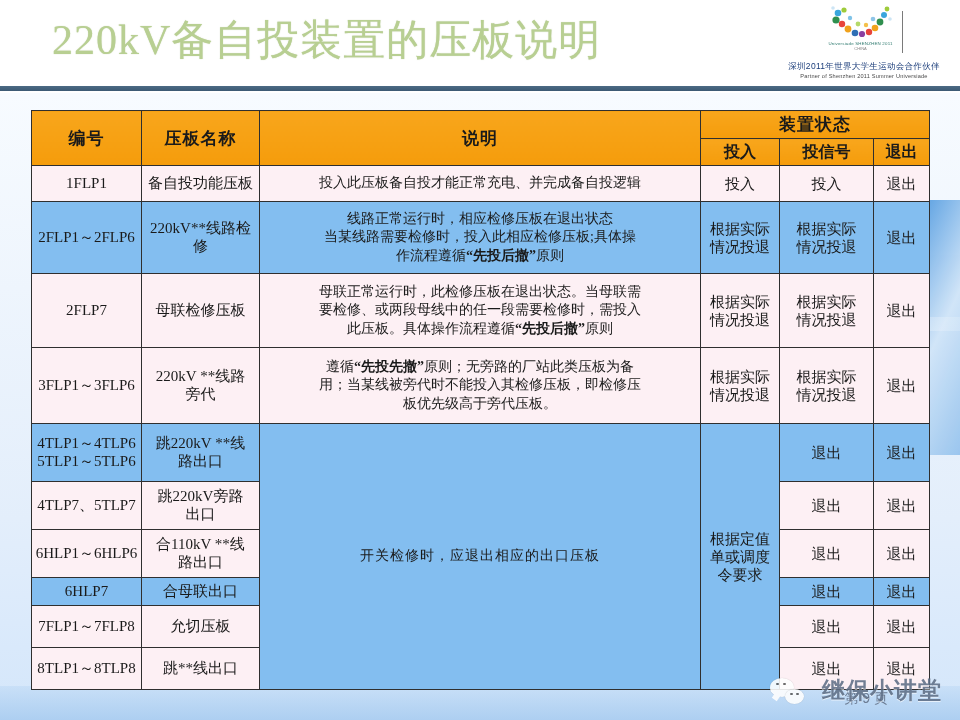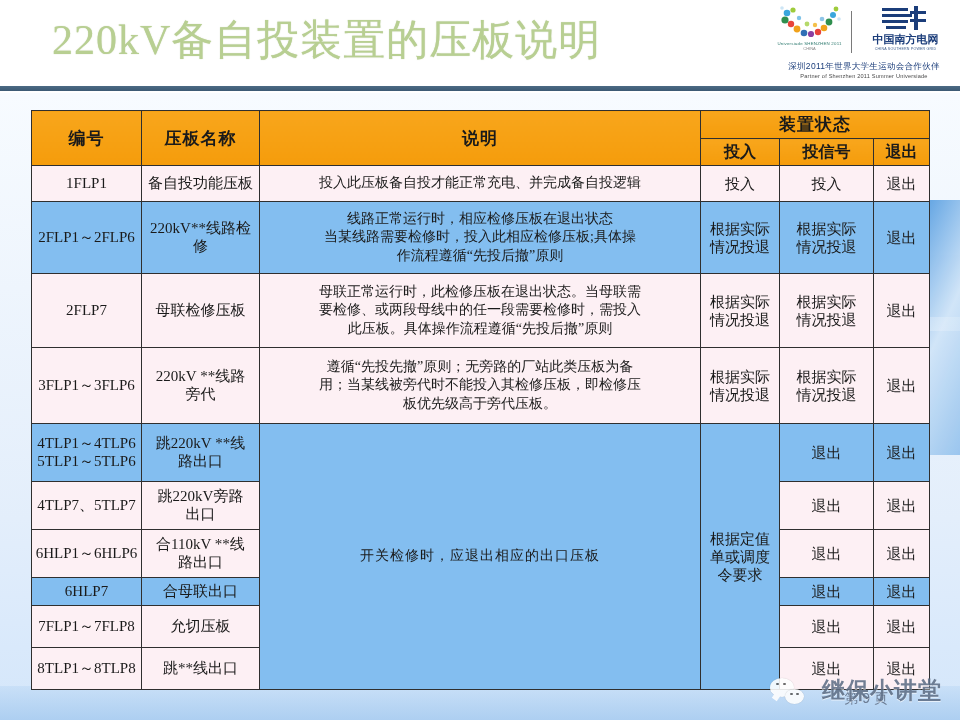--- a/index.html
+++ b/index.html
@@ -92,21 +92,21 @@
   th.hdr-sub{
     background:linear-gradient(to bottom,#f8a61c,#f59c0b);
     color:#8a1f00;font-weight:bold;font-size:16px;height:22px;
   }
   td.pink{background:#fdf0f4;}
   td.blue{background:#83bef0;}
   td.idcell{font-size:15px;white-space:nowrap;line-height:1.15;}
   td.namecell{font-size:15px;line-height:1.18;}
   td.desc{font-size:14px;line-height:1.3;}
   td.st{font-size:15px;line-height:1.2;}
-  .b{font-weight:normal;}
+  .b{font-weight:bold;}
   .merged-desc{font-size:16px;letter-spacing:1px;}
   
   #watermark{
     position:absolute;right:18px;bottom:14px;
     display:flex;align-items:center;gap:18px;
     opacity:.88;
   }
   .wechat-ic{
     width:34px;height:26px;position:relative;
   }
@@ -168,33 +168,20 @@
             <circle cx="38" cy="20" r="2.2" fill="#f4c04a"></circle>
             <circle cx="45" cy="14" r="2.3" fill="#8ec5e8"></circle>
             <circle cx="5" cy="3" r="1.8" fill="#cde5f5"></circle>
             <circle cx="62" cy="14" r="1.8" fill="#cde5f5"></circle>
           </g>
         </svg>
         <div class="uni-cap">Universiade SHENZHEN 2011</div>
         <div class="uni-cap2">CHINA</div>
       </div>
       <div class="logo-sep"></div>
-      <div class="logo-csg">
-        <svg class="csg-mark" viewBox="0 0 52 26">
-          <rect x="2" y="3" width="26" height="3" fill="#1b3d7a"></rect>
-          <rect x="2" y="9" width="30" height="3" fill="#1b3d7a"></rect>
-          <rect x="2" y="15" width="26" height="3" fill="#1b3d7a"></rect>
-          <rect x="6" y="21" width="20" height="3" fill="#1b3d7a"></rect>
-          <path d="M34 1 L38 1 L38 25 L34 25 Z" fill="#1b3d7a"></path>
-          <path d="M30 6 L46 6 L46 9 L30 9 Z" fill="#1b3d7a"></path>
-          <path d="M30 14 L46 14 L46 17 L30 17 Z" fill="#1b3d7a"></path>
-        </svg>
-        <div class="csg-text">中国南方电网</div>
-        <div class="csg-sub">CHINA SOUTHERN POWER GRID</div>
-      </div>
     </div>
     <div class="logo-caption">深圳2011年世界大学生运动会合作伙伴</div>
     <div class="logo-caption-en">Partner of Shenzhen 2011 Summer Universiade</div>
   </div>
 
   <table id="pressplate-table">
     <colgroup>
       <col style="width:110px">
       <col style="width:118px">
       <col style="width:441px">

